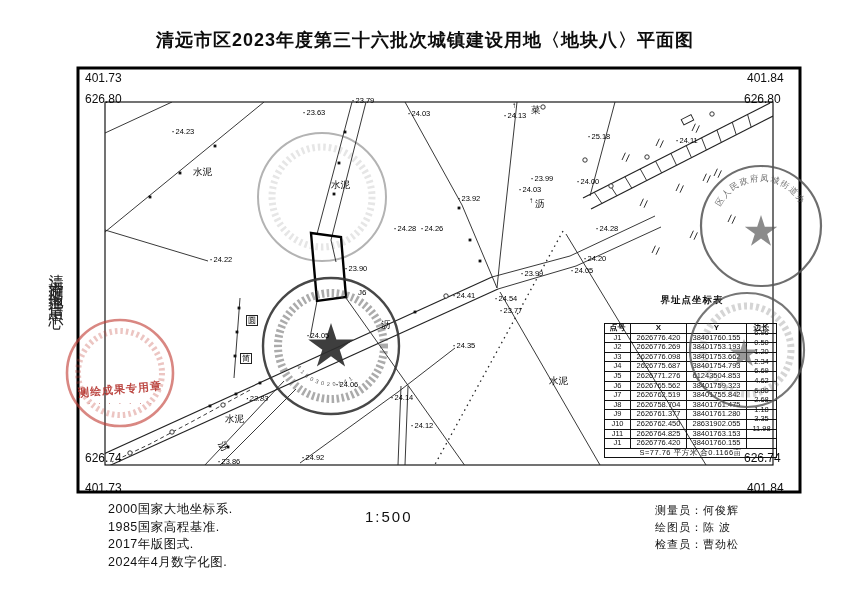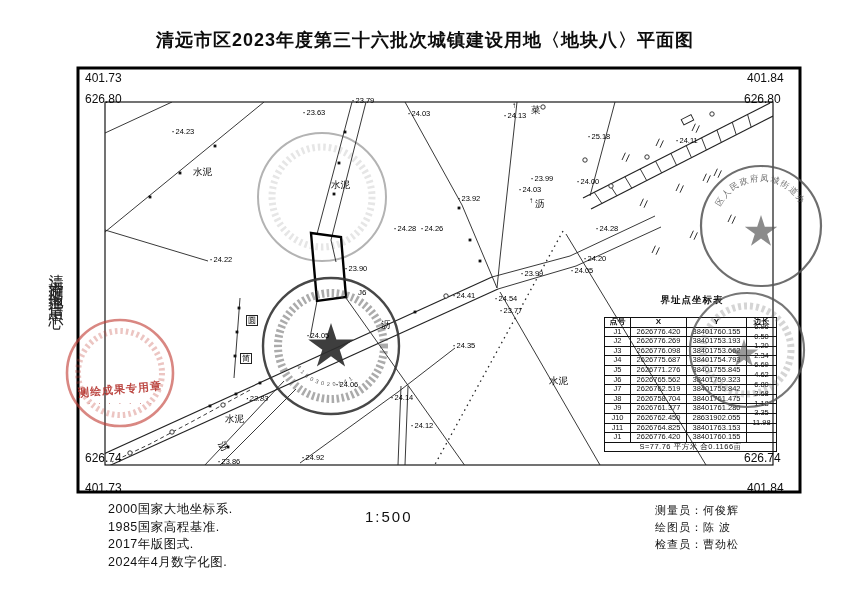--- a/index.html
+++ b/index.html
@@ -19,21 +19,21 @@
   #base{z-index:1;} #maplabels{z-index:2;} #tablewrap{z-index:3;} #stamps{z-index:5;}
   
   .spot{position:absolute;font-size:7.5px;font-weight:500;color:#000;white-space:nowrap;z-index:2;}
   .spot::before{content:"·";font-weight:700;margin-right:1px;}
   .terr{position:absolute;font-size:9.5px;color:#000;white-space:nowrap;z-index:2;}
   .terr.boxed{border:1px solid #222;font-size:8px;line-height:9px;padding:0 1px;}
   .terr.rot{transform:rotate(62deg);}
   .terr.plain{font-size:8px;}
   
   #tablewrap{position:absolute;left:604px;top:294px;width:176px;}
-  .tbl-title{text-align:center;font-size:9.5px;font-weight:700;margin-bottom:10px;letter-spacing:1px;}
+  .tbl-title{text-align:center;font-size:9.5px;font-weight:700;margin-bottom:16px;letter-spacing:1px;}
   table.coords{border-collapse:collapse;width:172px;table-layout:fixed;background:rgba(255,255,255,0.0);}
   table.coords th,table.coords td{border:1px solid #111;font-size:7.5px;line-height:8.6px;
       padding:0;text-align:center;white-space:nowrap;overflow:visible;}
   table.coords th{font-weight:700;font-size:8px;}
   col.c-pt{width:26px;} col.c-x{width:56px;} col.c-y{width:60px;} col.c-l{width:30px;}
   td.len span{position:relative;top:-4.5px;display:block;}
   td.sumrow{font-size:7.5px;letter-spacing:0.5px;}
   
   .notes{left:108px;top:501px;font-size:12.5px;line-height:17.5px;letter-spacing:0.5px;}
   .scale{left:365px;top:508px;width:130px;text-align:left;font-size:15px;letter-spacing:2px;}
@@ -292,21 +292,21 @@
             <td>J4</td>
             <td>2626775.687</td>
             <td>38401754.793</td>
             <td class="len">
               <span>2.34</span>
             </td>
           </tr>
           <tr>
             <td>J5</td>
             <td>2626771.276</td>
-            <td>38401755.845</td>
+            <td>61243504.853</td>
             <td class="len">
               <span>6.69</span>
             </td>
           </tr>
           <tr>
             <td>J6</td>
             <td>2626765.562</td>
             <td>38401759.323</td>
             <td class="len">
               <span>4.62</span>

